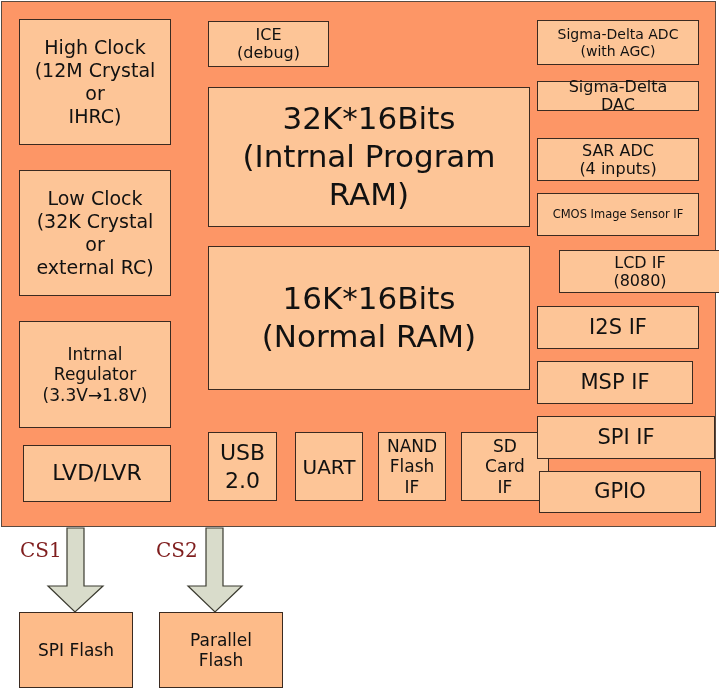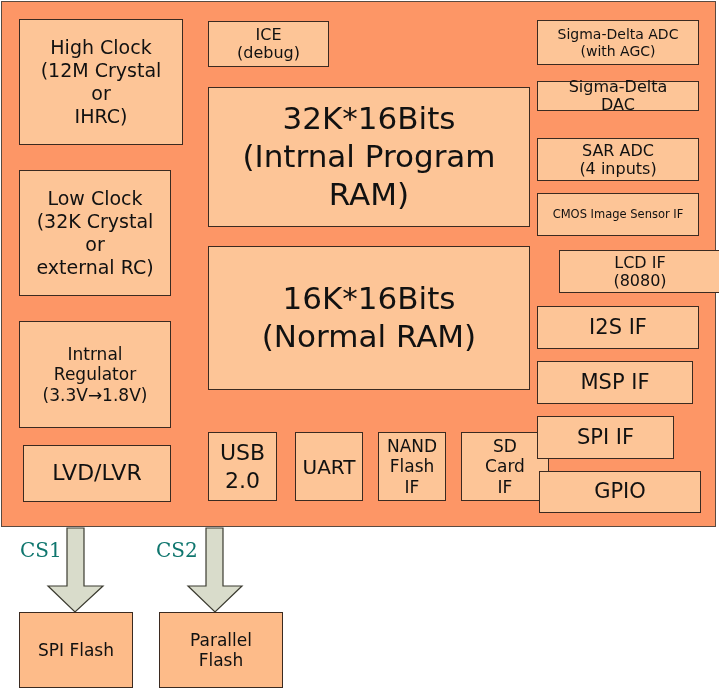--- a/index.html
+++ b/index.html
@@ -5,29 +5,29 @@
   html, body { margin:0; padding:0; background:#ffffff; }
   body { width:719px; height:689px; position:relative; overflow:hidden;
          font-family:"DejaVu Sans", sans-serif; color:#111; }
   .chip { position:absolute; left:1px; top:1px; width:715px; height:526px;
           background:#fd9666; border:1px solid #5a4a40; box-sizing:border-box; }
   .blk { position:absolute; background:#fdc597; border:1.5px solid #3b2a20;
          box-sizing:border-box; display:flex; align-items:center; justify-content:center;
          text-align:center; line-height:1.2; }
   .blk span { white-space:pre-line; }
   .ext { background:#fdbb89; }
-  .cs { position:absolute; font-family:"DejaVu Serif", serif; font-size:20px; color:#0f766e; }
+  .cs { position:absolute; font-family:"DejaVu Serif", serif; font-size:20px; color:#7f1d1d; }
   svg.arrow { position:absolute; overflow:visible; }
 </style>
 </head>
 <body>
 
 <div class="chip"></div>
 
-<div class="blk" style="left:19px;top:19px;width:164px;height:126px;font-size:19px;">
+<div class="blk" style="left:19px;top:19px;width:152px;height:126px;font-size:19px;">
   <span>High Clock
 (12M Crystal
 or
 IHRC)</span>
   </div>
 <div class="blk" style="left:19px;top:170px;width:152px;height:126px;font-size:19px;">
   <span>Low Clock
 (32K Crystal
 or
 external RC)</span>
@@ -91,21 +91,21 @@
 <div class="blk" style="left:559px;top:250px;width:162px;height:43px;font-size:16px;line-height:1.1;">
   <span>LCD IF
 (8080)</span>
   </div>
 <div class="blk" style="left:537px;top:306px;width:162px;height:43px;font-size:21px;">
   <span>I2S IF</span>
   </div>
 <div class="blk" style="left:537px;top:361px;width:156px;height:43px;font-size:21px;">
   <span>MSP IF</span>
   </div>
-<div class="blk" style="left:537px;top:416px;width:137px;height:43px;font-size:21px;">
+<div class="blk" style="left:537px;top:416px;width:178px;height:43px;font-size:21px;">
   <span>SPI IF</span>
   </div>
 <div class="blk" style="left:539px;top:471px;width:162px;height:42px;font-size:21px;">
   <span>GPIO</span>
   </div>
 
 <svg class="arrow" style="left:0;top:0;" width="719" height="689">
   <polygon points="67,528 84,528 84,586 103,586 75,612 48,586 67,586" fill="#d9dccb" stroke="#3b3b30" stroke-width="1.2"></polygon>
 </svg>
 <svg class="arrow" style="left:0;top:0;" width="719" height="689">

